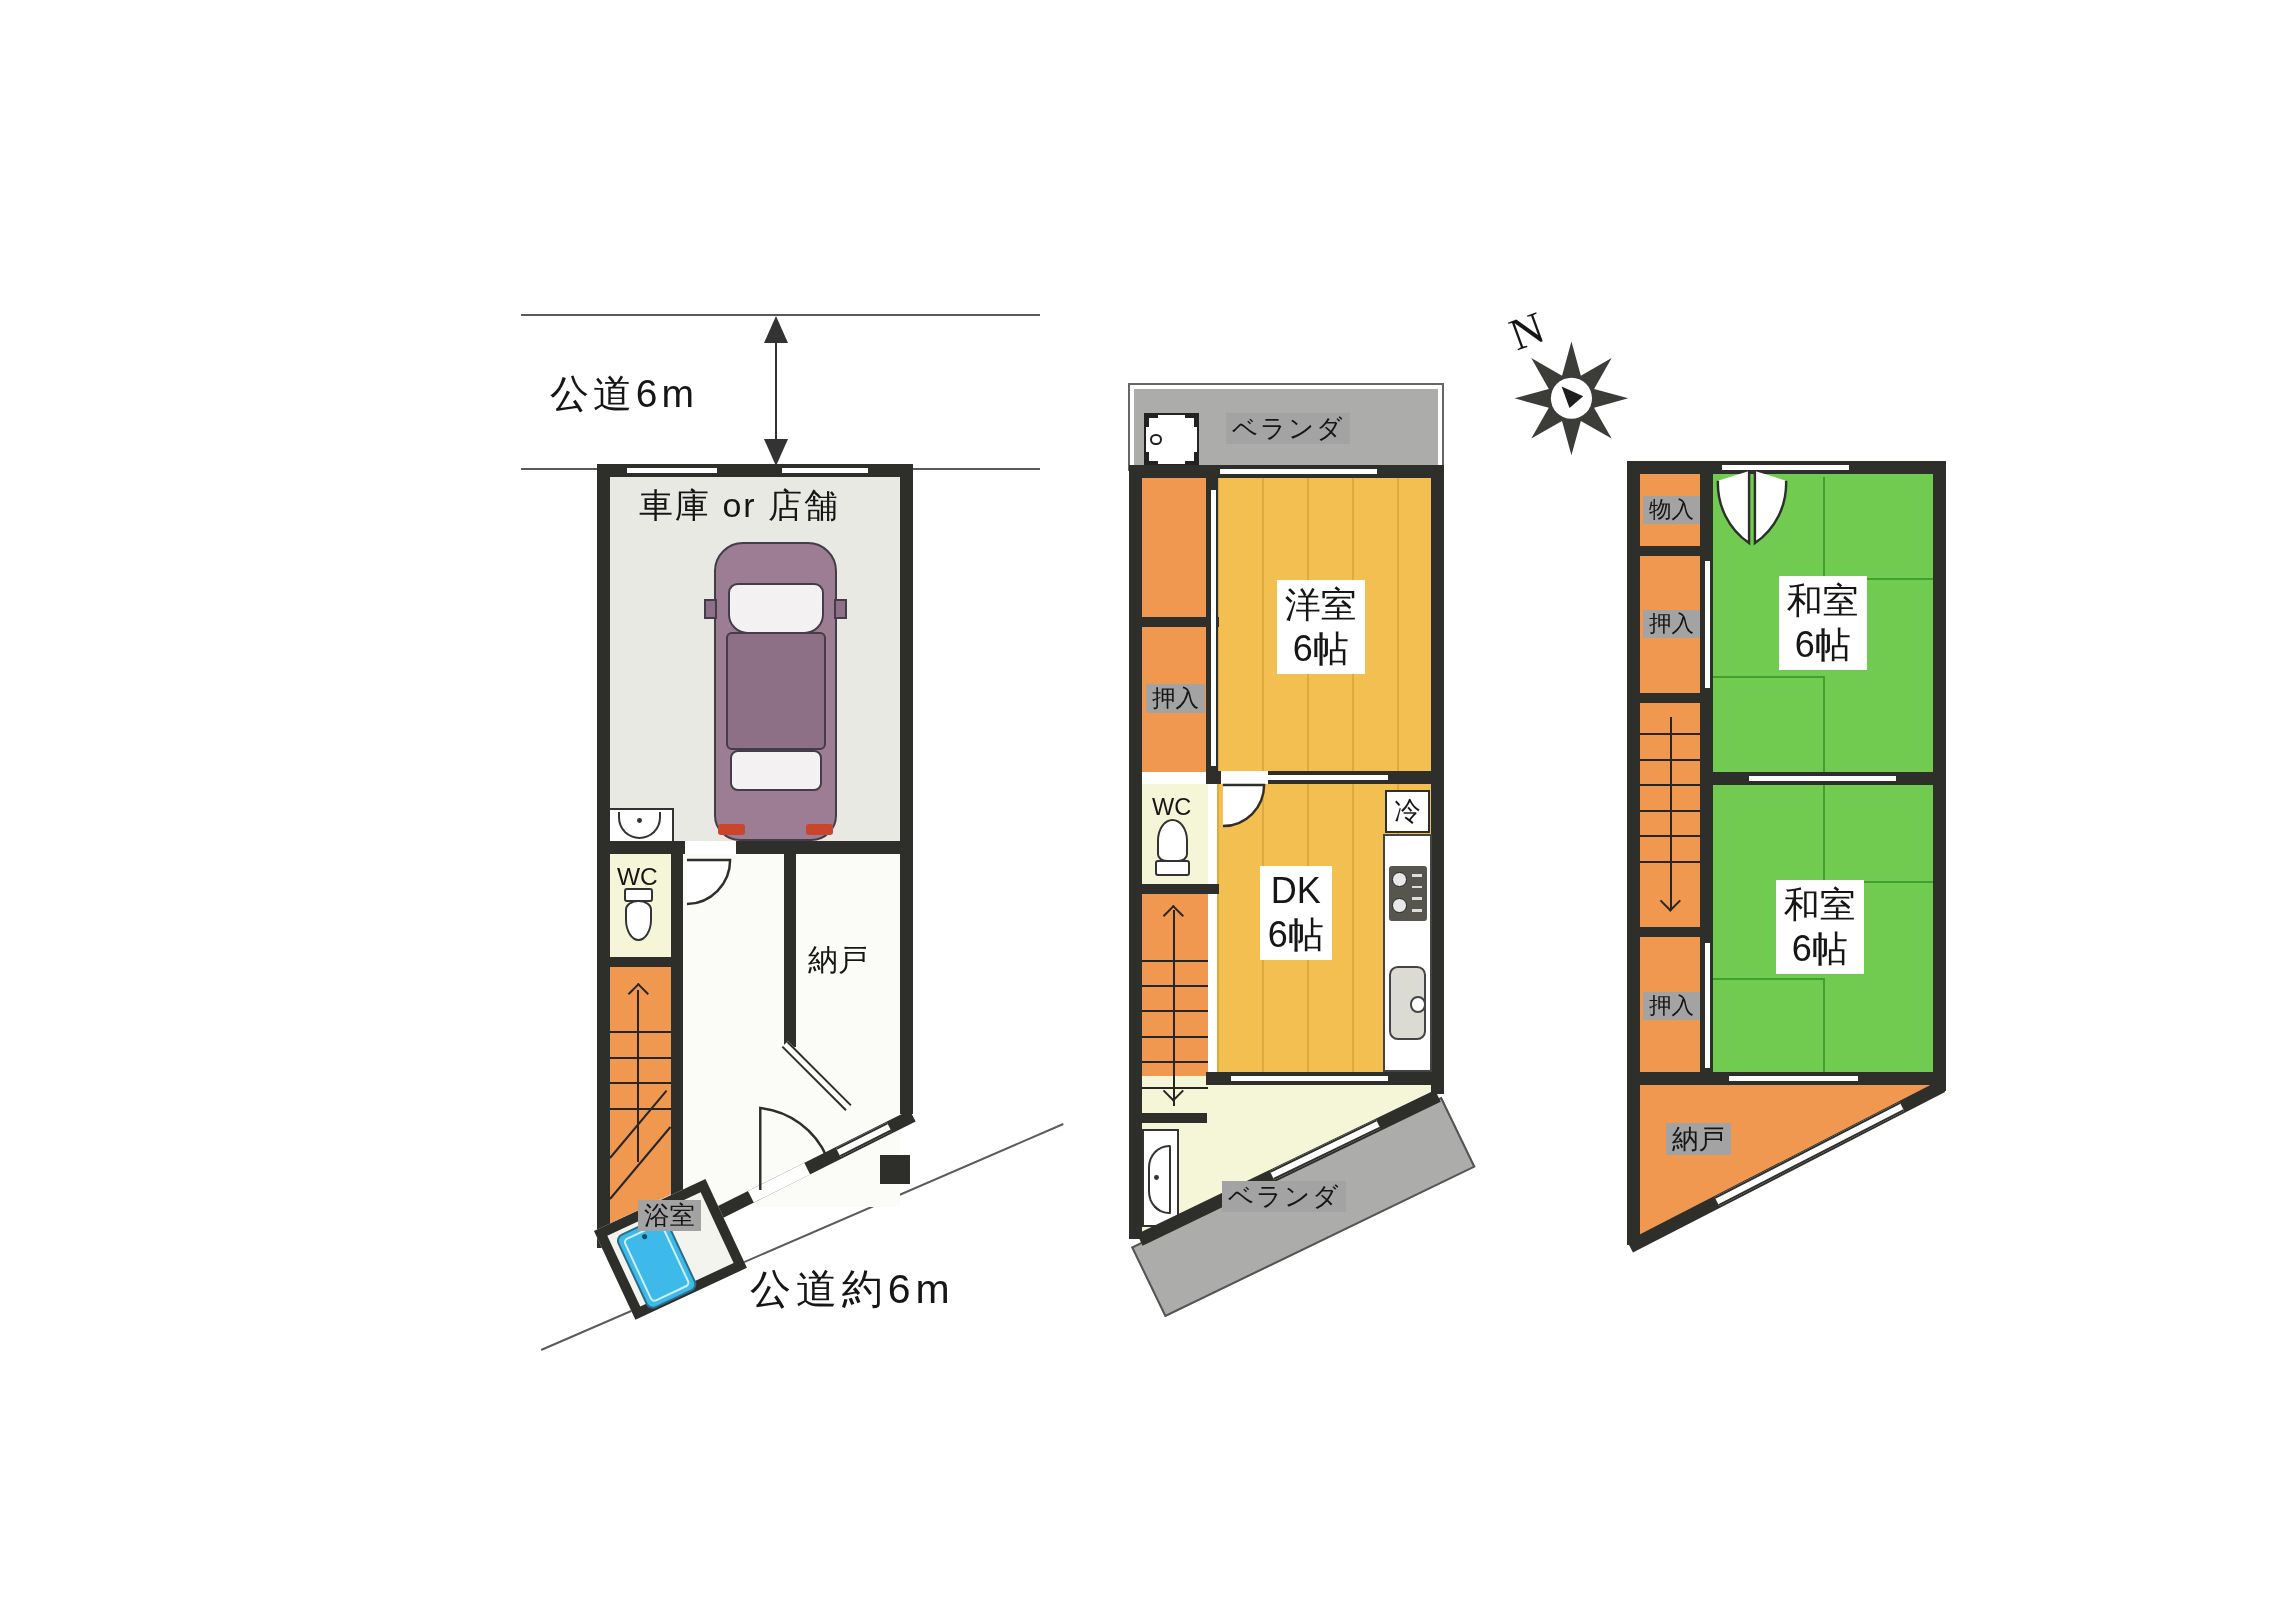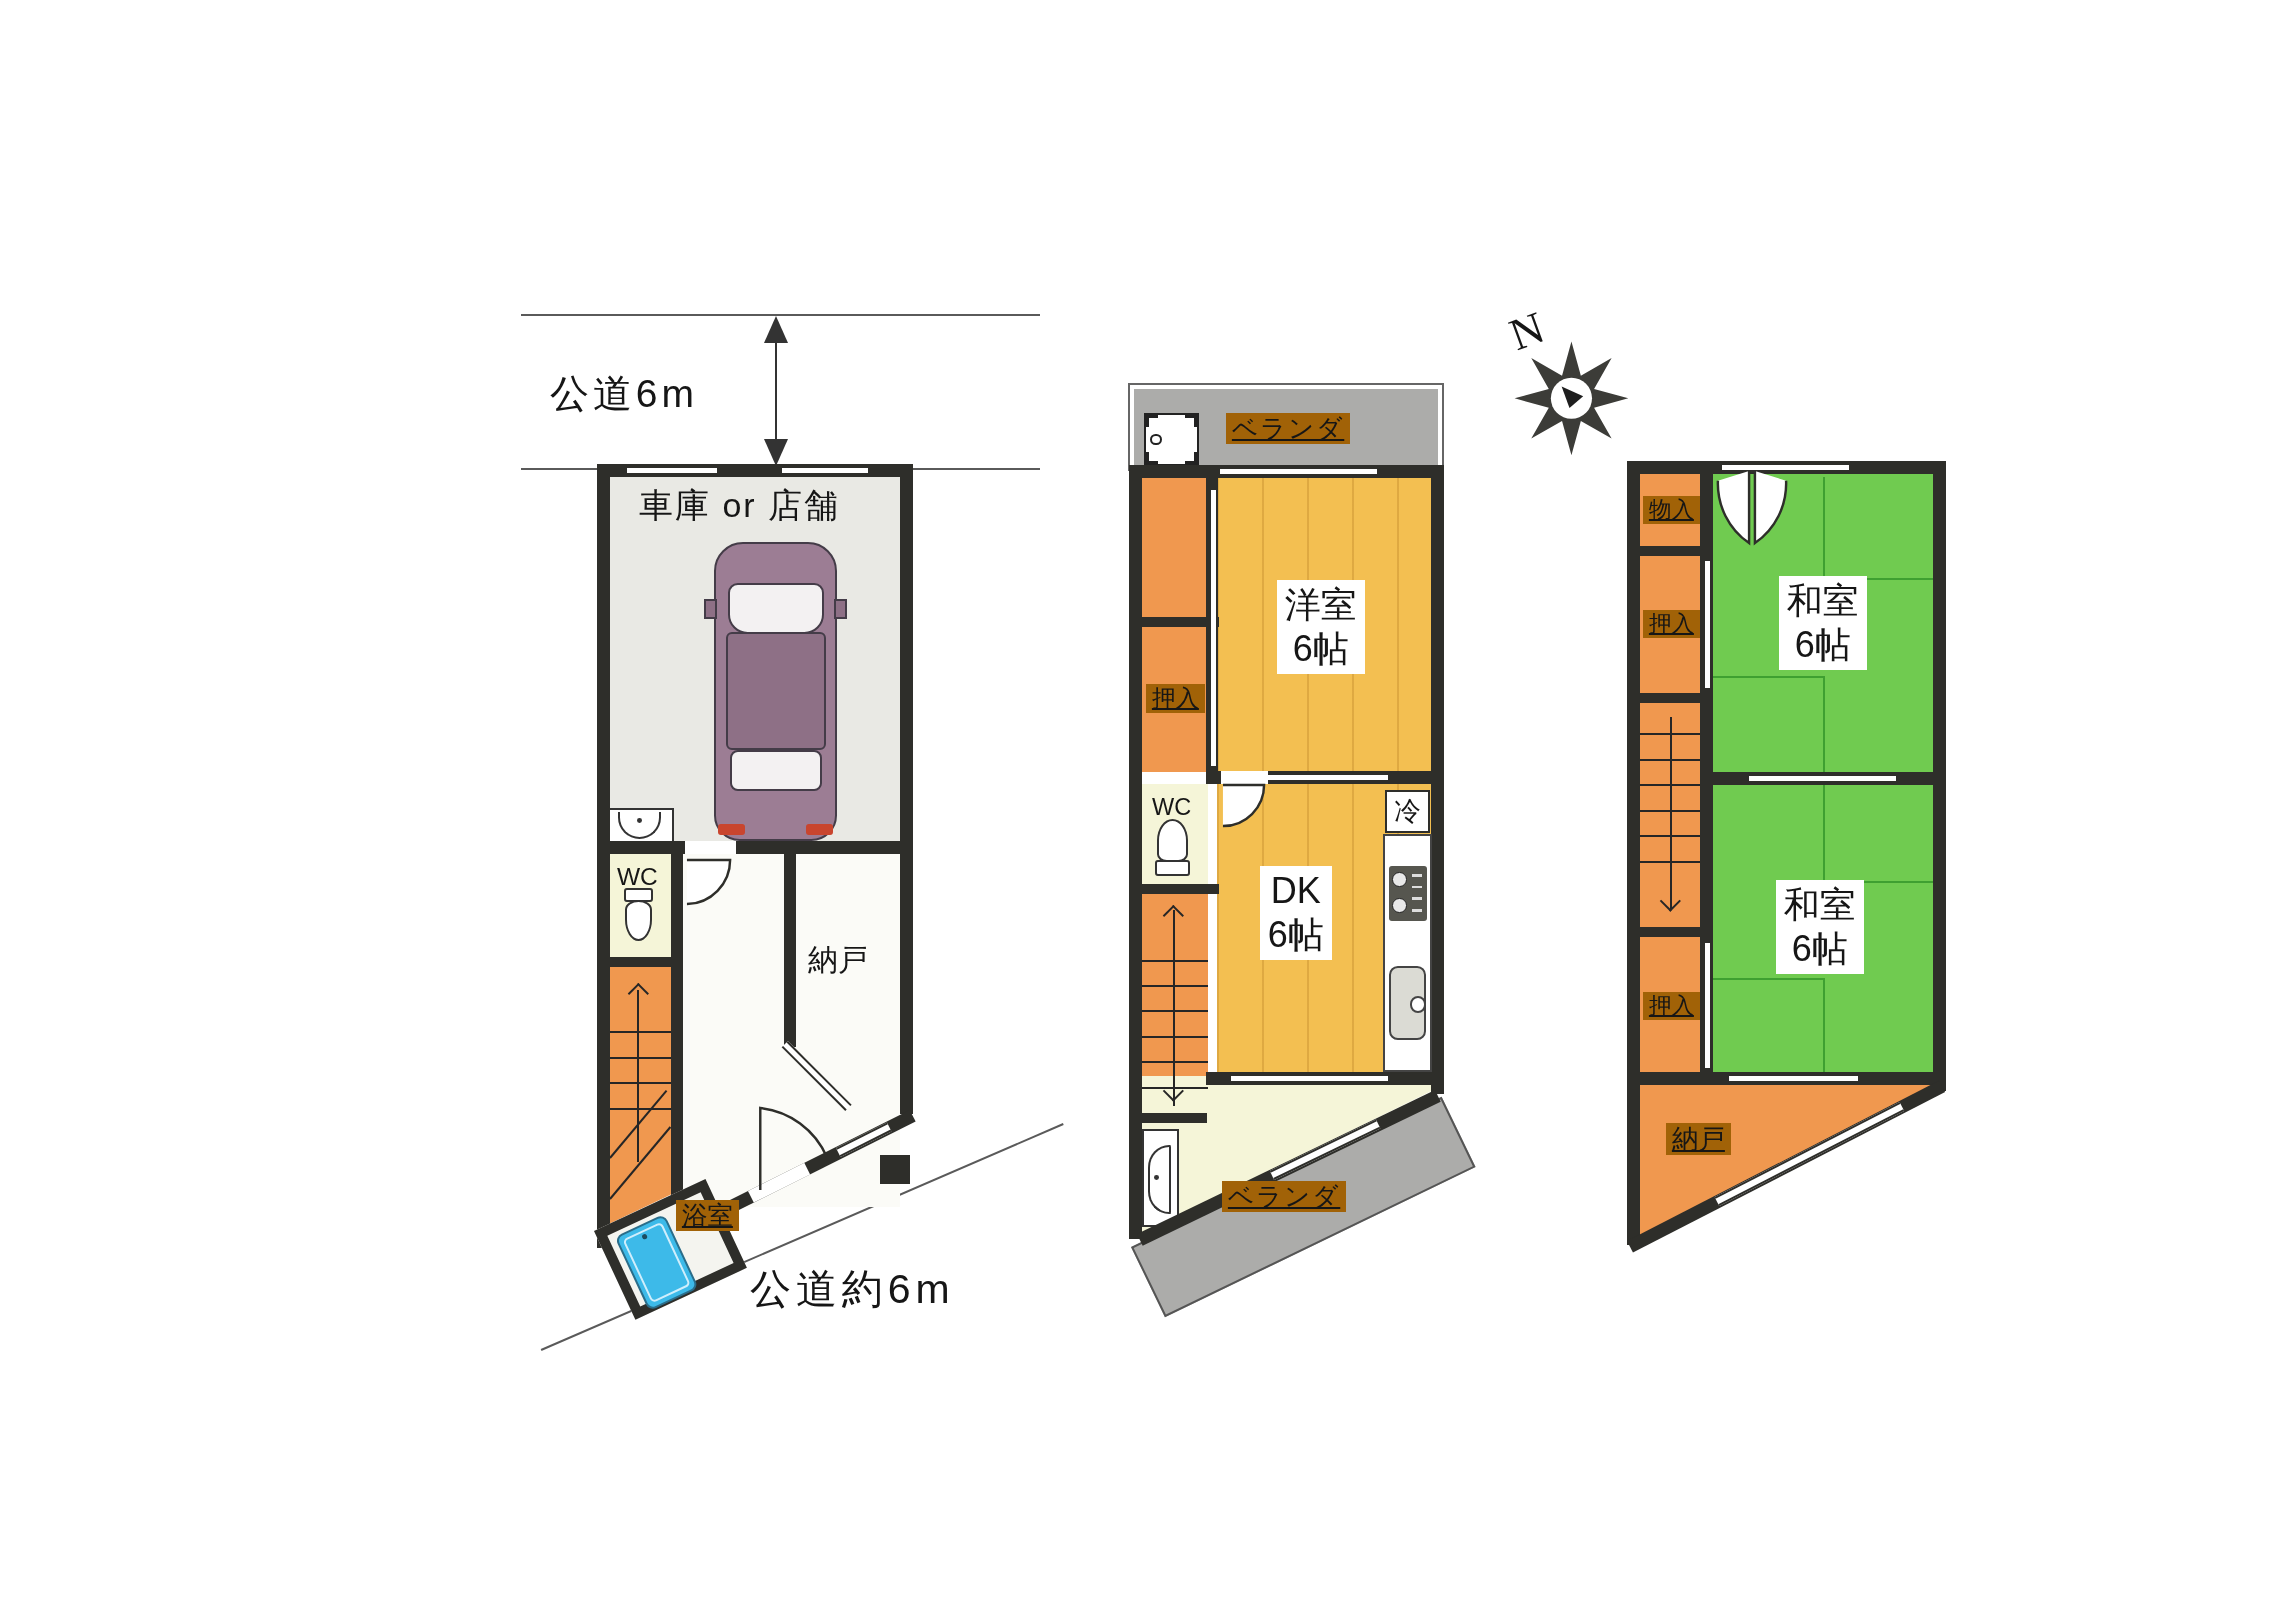--- a/index.html
+++ b/index.html
@@ -4,21 +4,21 @@
 <style>
   html,body{margin:0;padding:0;background:#ffffff;}
   #canvas{position:relative;width:2292px;height:1620px;background:#ffffff;overflow:hidden;
           font-family:"Liberation Sans","DejaVu Sans",sans-serif;}
   .abs{position:absolute;box-sizing:border-box;}
   .w{position:absolute;background:#2E2E2A;box-sizing:border-box;}
   .win{position:absolute;height:8.8px;background:#fff;border-top:2px solid #2E2E2A;border-bottom:2px solid #2E2E2A;box-sizing:border-box;}
   .winv{position:absolute;width:8.8px;background:#fff;border-left:2px solid #2E2E2A;border-right:2px solid #2E2E2A;box-sizing:border-box;}
   .room{position:absolute;box-sizing:border-box;}
   .lbl{position:absolute;color:#161616;white-space:nowrap;box-sizing:border-box;line-height:1.15;}
-  .badge{background:#a16207;padding:1px 5.9px;text-decoration:underline;}
+  .badge{background:#a3a3a3;padding:1px 5.9px;}
   .rlabel{position:absolute;background:#ffffff;text-align:center;color:#161616;padding:2.9px 7.8px;box-sizing:border-box;line-height:1.22;white-space:nowrap;}
   .vline{position:absolute;width:2px;background:#262626;}
   .hline{position:absolute;height:2px;background:#262626;}
   .chev{position:absolute;width:14.7px;height:14.7px;border-left:2.9px solid #262626;border-top:2.9px solid #262626;background:transparent;box-sizing:border-box;}
   .treads{position:absolute;background-image:repeating-linear-gradient(180deg,transparent 0,transparent 23.5px,#262626 23.5px,#262626 25.5px);}
   .wood{background-color:#F3BF51;background-image:repeating-linear-gradient(90deg,rgba(150,90,10,0.22) 0,rgba(150,90,10,0.22) 2px,transparent 2px,transparent 45px);}
   .tat{position:absolute;background:#3FA031;}
   .roadline{position:absolute;height:2px;background:#5a5a5a;}
 </style>
 </head>
@@ -92,21 +92,21 @@
   <div class="abs" style="left:594px;top:1231px;width:123px;height:98px;background:#F4F4EF;border:10.8px solid #2E2E2A;transform:rotate(-25deg);transform-origin:left top;">
     <div class="abs" style="left:5.9px;top:3.9px;width:55px;height:82px;background:#3DBAE9;border:2px solid #2a6d8a;border-radius:7.8px;">
       <div class="abs" style="left:3.9px;top:3.9px;right:3.9px;bottom:3.9px;border:2px solid #cfeefc;border-radius:4.9px;"></div>
       <div class="abs" style="left:23.5px;top:7.8px;width:4.9px;height:4.9px;background:#1c4c60;border-radius:50%;"></div>
     </div>
   </div>
 
   <div class="lbl" style="left:639px;top:486px;font-size:34px;letter-spacing:2px;">車庫 or 店舗</div>
   <div class="lbl" style="left:617px;top:863px;font-size:24.5px;">WC</div>
   <div class="lbl" style="left:808px;top:943px;font-size:30px;">納戸</div>
-  <div class="lbl badge" style="left:676px;top:1200px;font-size:25.5px;">浴室</div>
+  <div class="lbl badge" style="left:638px;top:1200px;font-size:25.5px;">浴室</div>
 
   <div class="abs" style="left:1128px;top:383px;width:316px;height:88px;background:#fff;border:2px solid #666;"></div>
   <div class="abs" style="left:1134px;top:389px;width:304px;height:77px;background:#ACACAA;"></div>
   <div class="abs" style="left:1144px;top:413px;width:55px;height:53px;background:#fff;border:2px solid #222;">
     <span class="abs" style="left:0;top:0;width:11.8px;height:11.8px;border-left:3.9px solid #222;border-top:3.9px solid #222;"></span>
     <span class="abs" style="right:0;top:0;width:11.8px;height:11.8px;border-right:3.9px solid #222;border-top:3.9px solid #222;"></span>
     <span class="abs" style="left:0;bottom:0;width:11.8px;height:11.8px;border-left:3.9px solid #222;border-bottom:3.9px solid #222;"></span>
     <span class="abs" style="right:0;bottom:0;width:11.8px;height:11.8px;border-right:3.9px solid #222;border-bottom:3.9px solid #222;"></span>
     <span class="abs" style="left:3.9px;top:18.6px;width:11.8px;height:11.8px;border:2.5px solid #222;border-radius:50%;"></span>
   </div>

